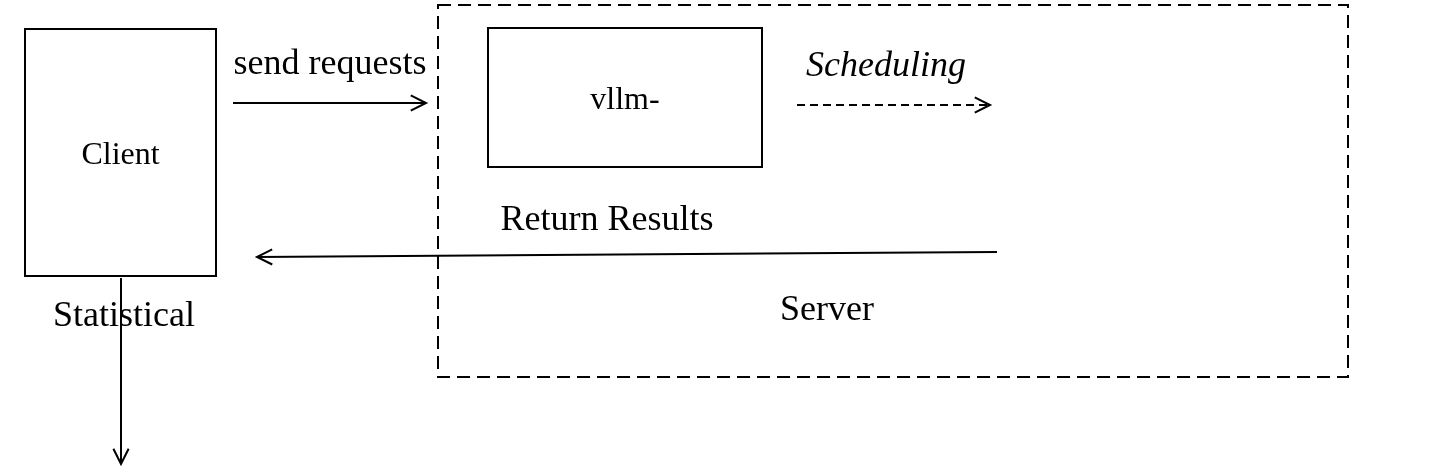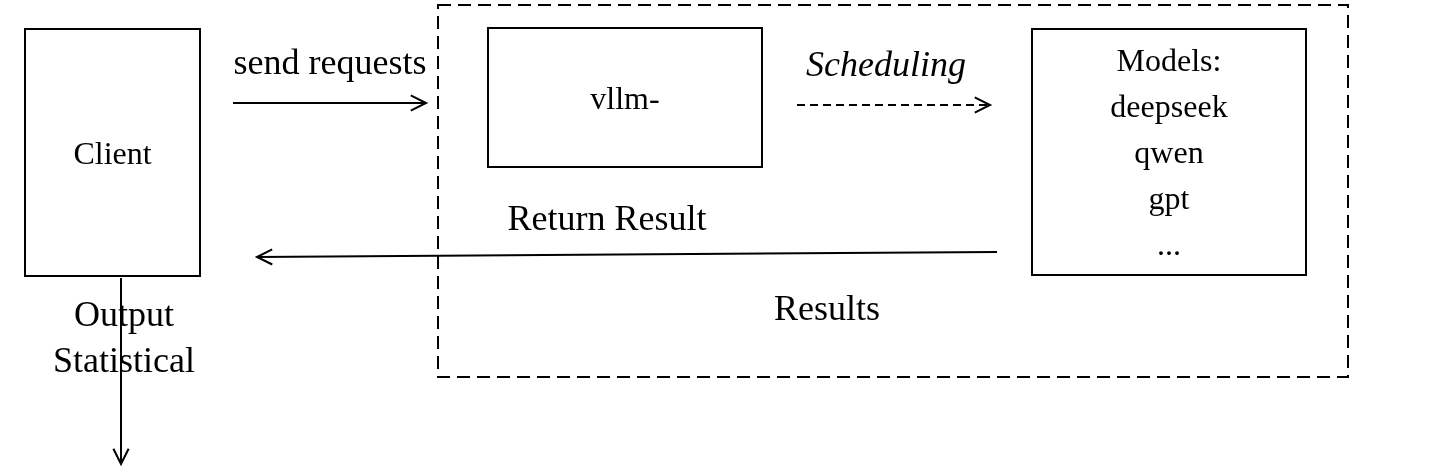--- a/index.html
+++ b/index.html
@@ -30,21 +30,21 @@
     border: 2px solid #000000;
     background: #ffffff;
     display: flex;
     flex-direction: column;
     align-items: center;
     justify-content: center;
     text-align: center;
     font-size: 32px;
     line-height: 46px;
   }
-  .box-client { left: 24px; top: 28px; width: 177px; height: 249px; }
+  .box-client { left: 24px; top: 28px; width: 193px; height: 249px; }
   .box-vllm   { left: 487px; top: 27px; width: 276px; height: 141px; }
   .box-models { left: 1031px; top: 28px; width: 276px; height: 248px; }
   .lbl {
     position: absolute;
     font-size: 36px;
     line-height: 40px;
     white-space: nowrap;
     transform: translateX(-50%);
     text-align: center;
     background: transparent;
@@ -79,34 +79,26 @@
   </svg>
 
   <div class="box box-client">
     <span>Client</span>
   </div>
 
   <div class="box box-vllm">
     <div>vllm-</div>
   </div>
 
-  <div class="box box-models">
-    <div>Models:</div>
-    <div>deepseek</div>
-    <div>qwen</div>
-    <div>gpt</div>
-    <div>...</div>
-  </div>
 
   <div class="lbl lbl-send">send requests</div>
 
   <div class="lbl lbl-sched">Scheduling</div>
 
-  <div class="lbl lbl-return">Return Result</div>
+  <div class="lbl lbl-return">Return Results</div>
 
-  <div class="lbl lbl-server">Results</div>
+  <div class="lbl lbl-server">Server</div>
 
   <div class="lbl lbl-output">
-    <div>Output</div>
     <div>Statistical</div>
   </div>
 
 </div>
 
 </body></html>

